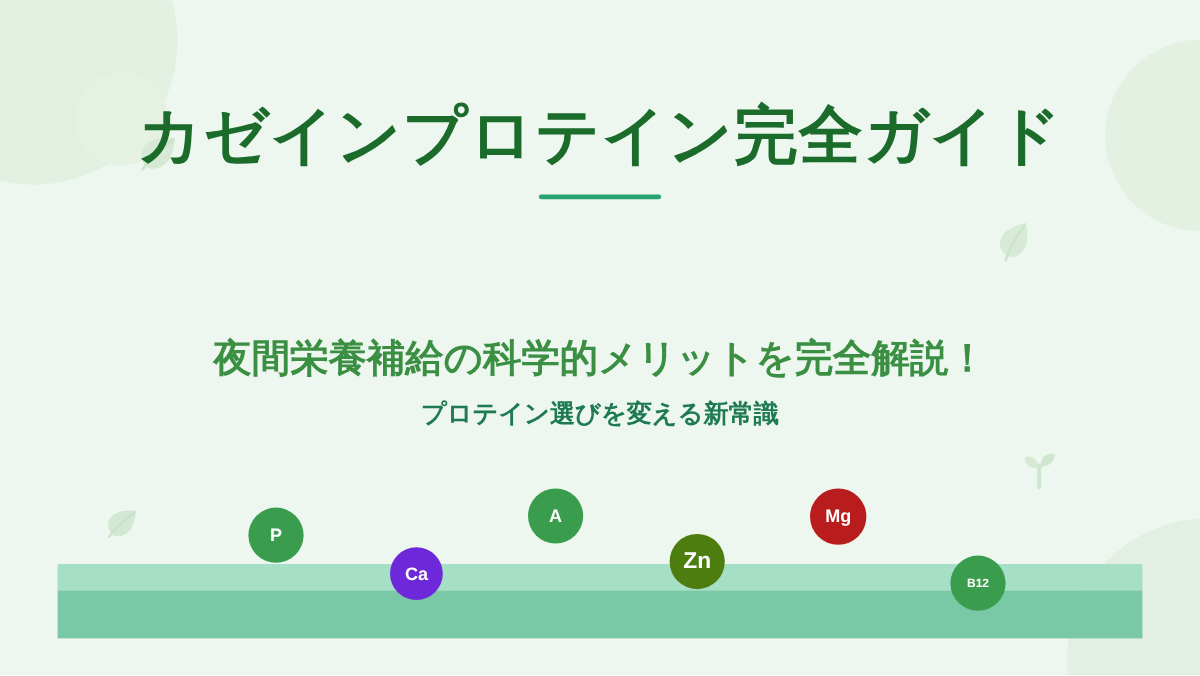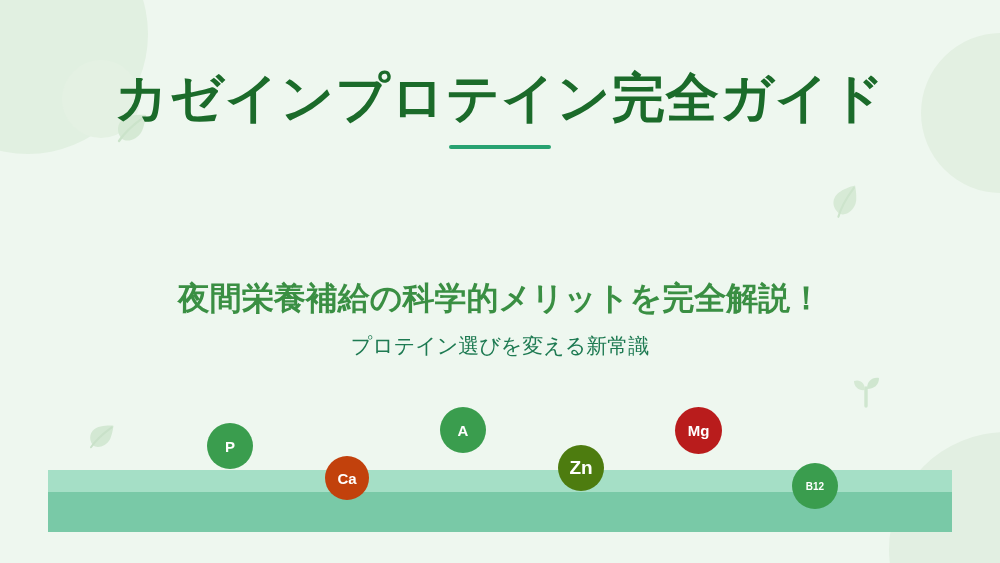--- a/index.html
+++ b/index.html
@@ -51,21 +51,21 @@
   #sprout-right   { left: 846px; top: 368px; }
 
   
   #title-block {
     position: absolute;
     left: 0; top: 66px;
     width: 1000px;
     text-align: center;
   }
   #page-title {
-    margin: 0;
+    margin: 16px;
     font-size: 53px;
     line-height: 64px;
     font-weight: bold;
     letter-spacing: 1px;
     color: #1b6b2a;
     white-space: nowrap;
   }
   #title-underline {
     width: 102px;
     height: 4px;
@@ -86,21 +86,21 @@
     font-size: 32px;
     line-height: 36px;
     font-weight: bold;
     color: #3a8f43;
     white-space: nowrap;
   }
   #tagline {
     margin: 16px 0 0 0;
     font-size: 21px;
     line-height: 28px;
-    font-weight: normal;
+    font-weight: bold;
     color: #1e7a52;
     white-space: nowrap;
   }
 
   
   #ground {
     position: absolute;
     left: 48px; top: 470px;
     width: 904px; height: 62px;
   }
@@ -181,21 +181,21 @@
 
   <div id="ground">
     <div id="ground-top"></div>
     <div id="ground-bottom"></div>
   </div>
 
   <div id="nutrient-layer">
       <div class="nutrient-badge" style="left: 207px; top: 423px; width: 46px; height: 46px; font-size: 15px; background: rgb(58, 157, 78); color: rgb(255, 255, 255);">
         <span>P</span>
       </div>
-      <div class="nutrient-badge" style="left: 325px; top: 456px; width: 44px; height: 44px; font-size: 15px; background: #c2410c; color: rgb(255, 255, 255);">
+      <div class="nutrient-badge" style="left: 325px; top: 456px; width: 44px; height: 44px; font-size: 15px; background: #6d28d9; color: rgb(255, 255, 255);">
         <span>Ca</span>
       </div>
       <div class="nutrient-badge" style="left: 440px; top: 407px; width: 46px; height: 46px; font-size: 15px; background: rgb(58, 157, 78); color: rgb(255, 255, 255);">
         <span>A</span>
       </div>
       <div class="nutrient-badge" style="left: 558px; top: 445px; width: 46px; height: 46px; font-size: 19px; background: #4d7c0f; color: rgb(255, 255, 255);">
         <span>Zn</span>
       </div>
       <div class="nutrient-badge" style="left: 675px; top: 407px; width: 47px; height: 47px; font-size: 15px; background: #b91c1c; color: rgb(255, 255, 255);">
         <span>Mg</span>

